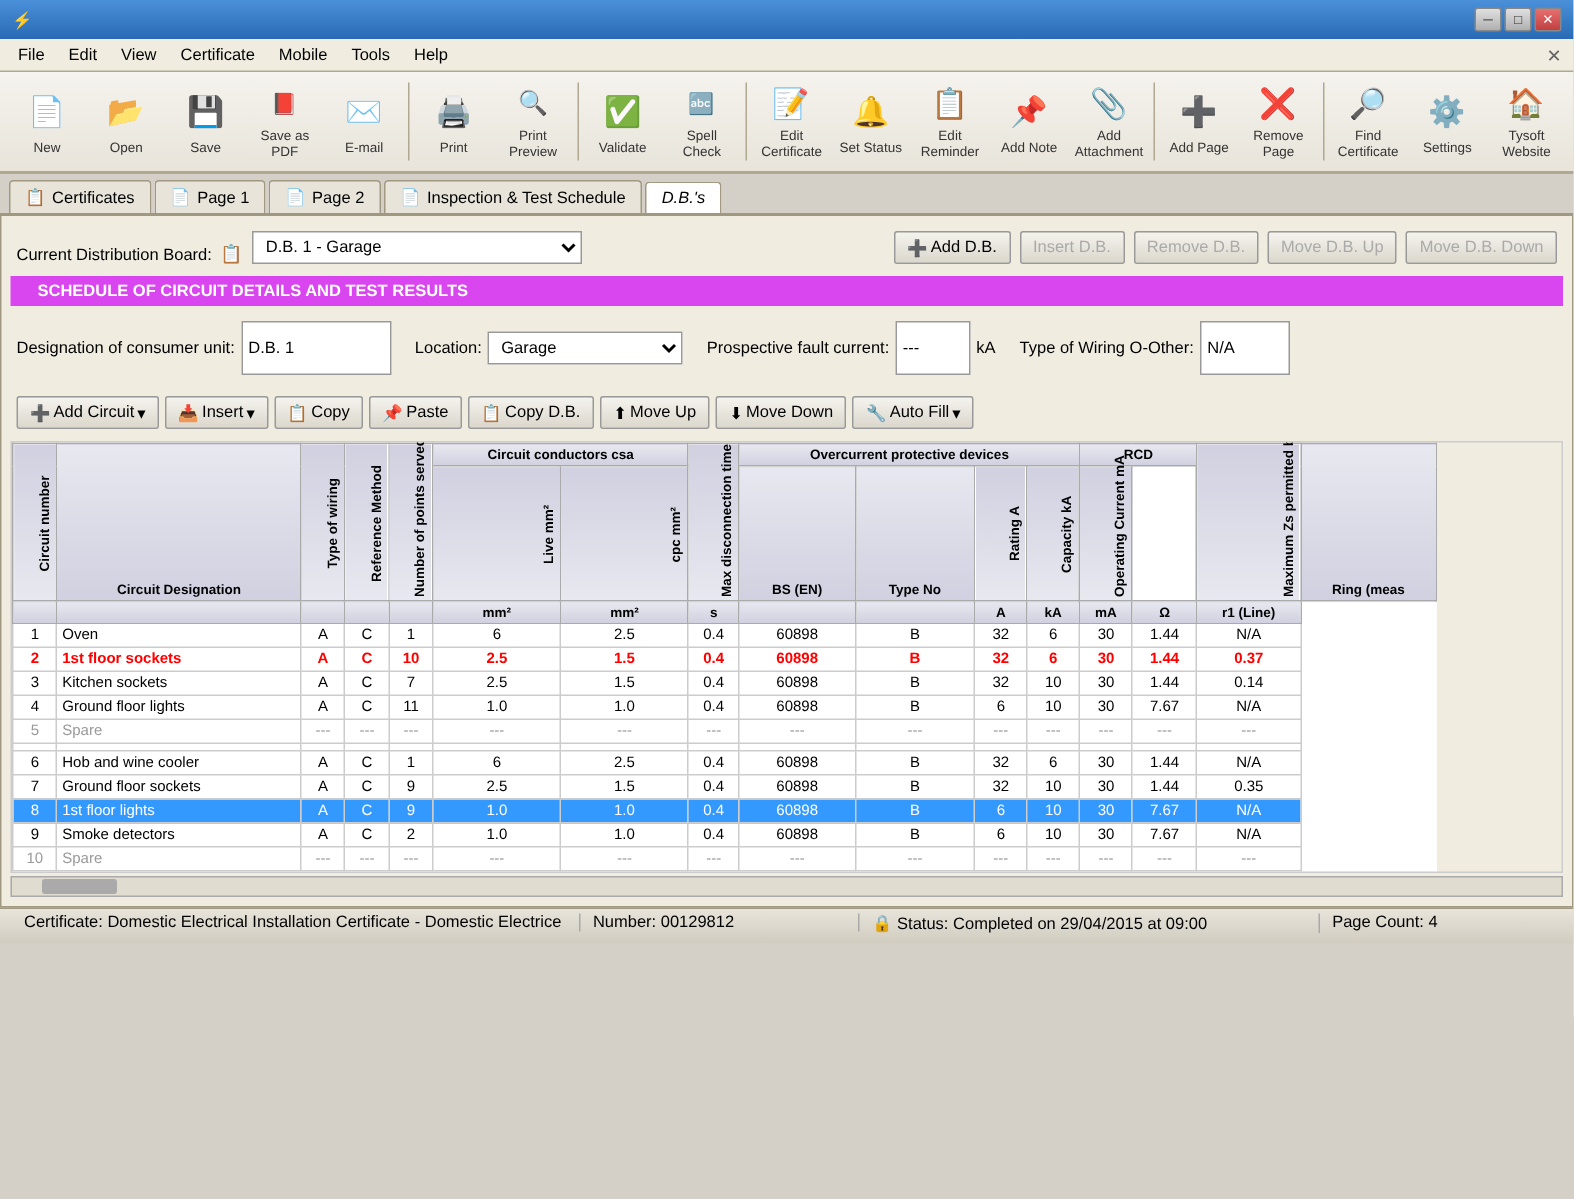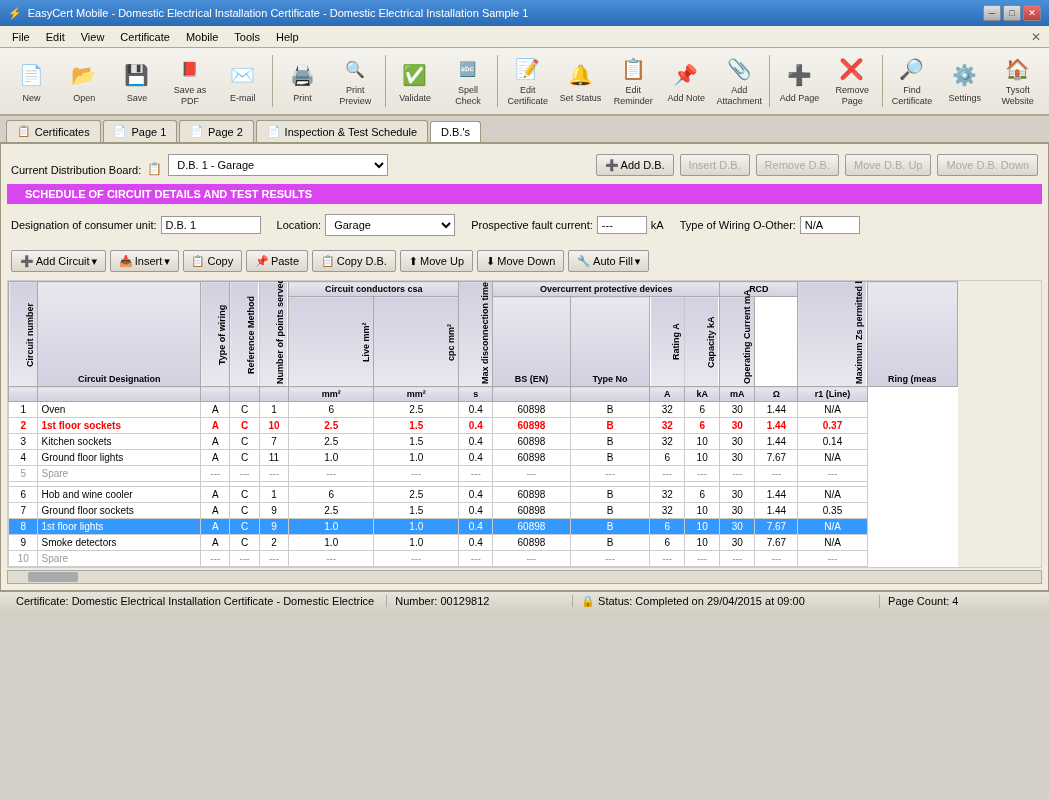--- a/index.html
+++ b/index.html
@@ -105,20 +105,21 @@
       font-size: 11px;
       display: flex;
       align-items: center;
       gap: 4px;
     }
     .tab.active {
       background: white;
       border-color: #a09880;
       position: relative;
       z-index: 1;
+      font-style: italic;
     }
     
     
     .main-content {
       background: #f0ece0;
       border: 1px solid #a09880;
       margin: 0;
       padding: 6px;
     }
     
@@ -172,21 +173,21 @@
       padding: 4px;
       margin-bottom: 6px;
       font-size: 11px;
     }
     .info-group { display: flex; align-items: center; gap: 4px; }
     .info-input {
       border: 1px solid #999;
       background: white;
       padding: 2px 4px;
       font-size: 11px;
-      height: 18px;
+      height: 36px;
     }
     .location-select {
       border: 1px solid #999;
       background: white;
       padding: 2px 4px;
       font-size: 11px;
       height: 22px;
       width: 130px;
     }
     
@@ -293,21 +294,20 @@
       display: flex;
       align-items: center;
     }
   </style>
 </head>
 <body>
 
 <div class="title-bar">
   <div class="title-bar-left">
     <span>⚡</span>
-    <span>EasyCert Mobile - Domestic Electrical Installation Certificate - Domestic Electrical Installation Sample 1</span>
   </div>
   <div class="title-bar-controls">
     <div class="title-btn">─</div>
     <div class="title-btn">□</div>
     <div class="title-btn close">✕</div>
   </div>
 </div>
 
 <div class="menu-bar">
   <span class="menu-item">File</span>

